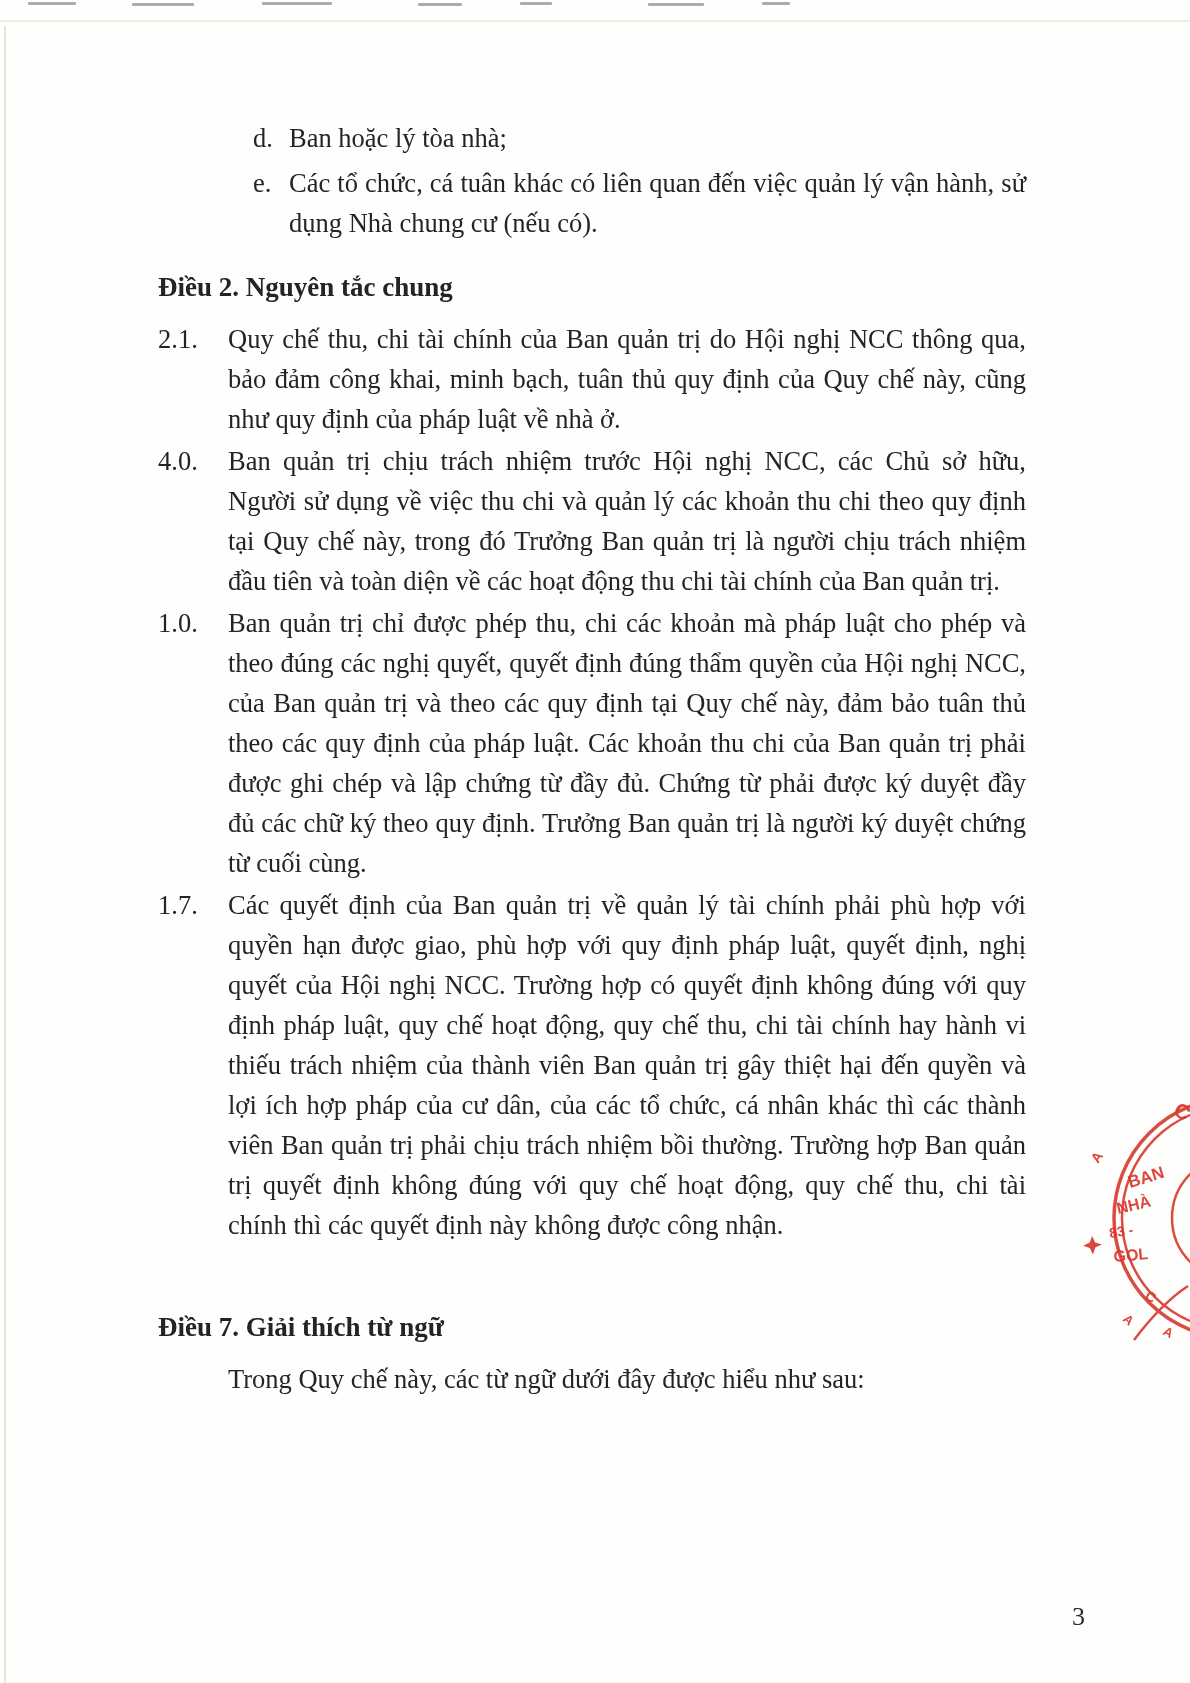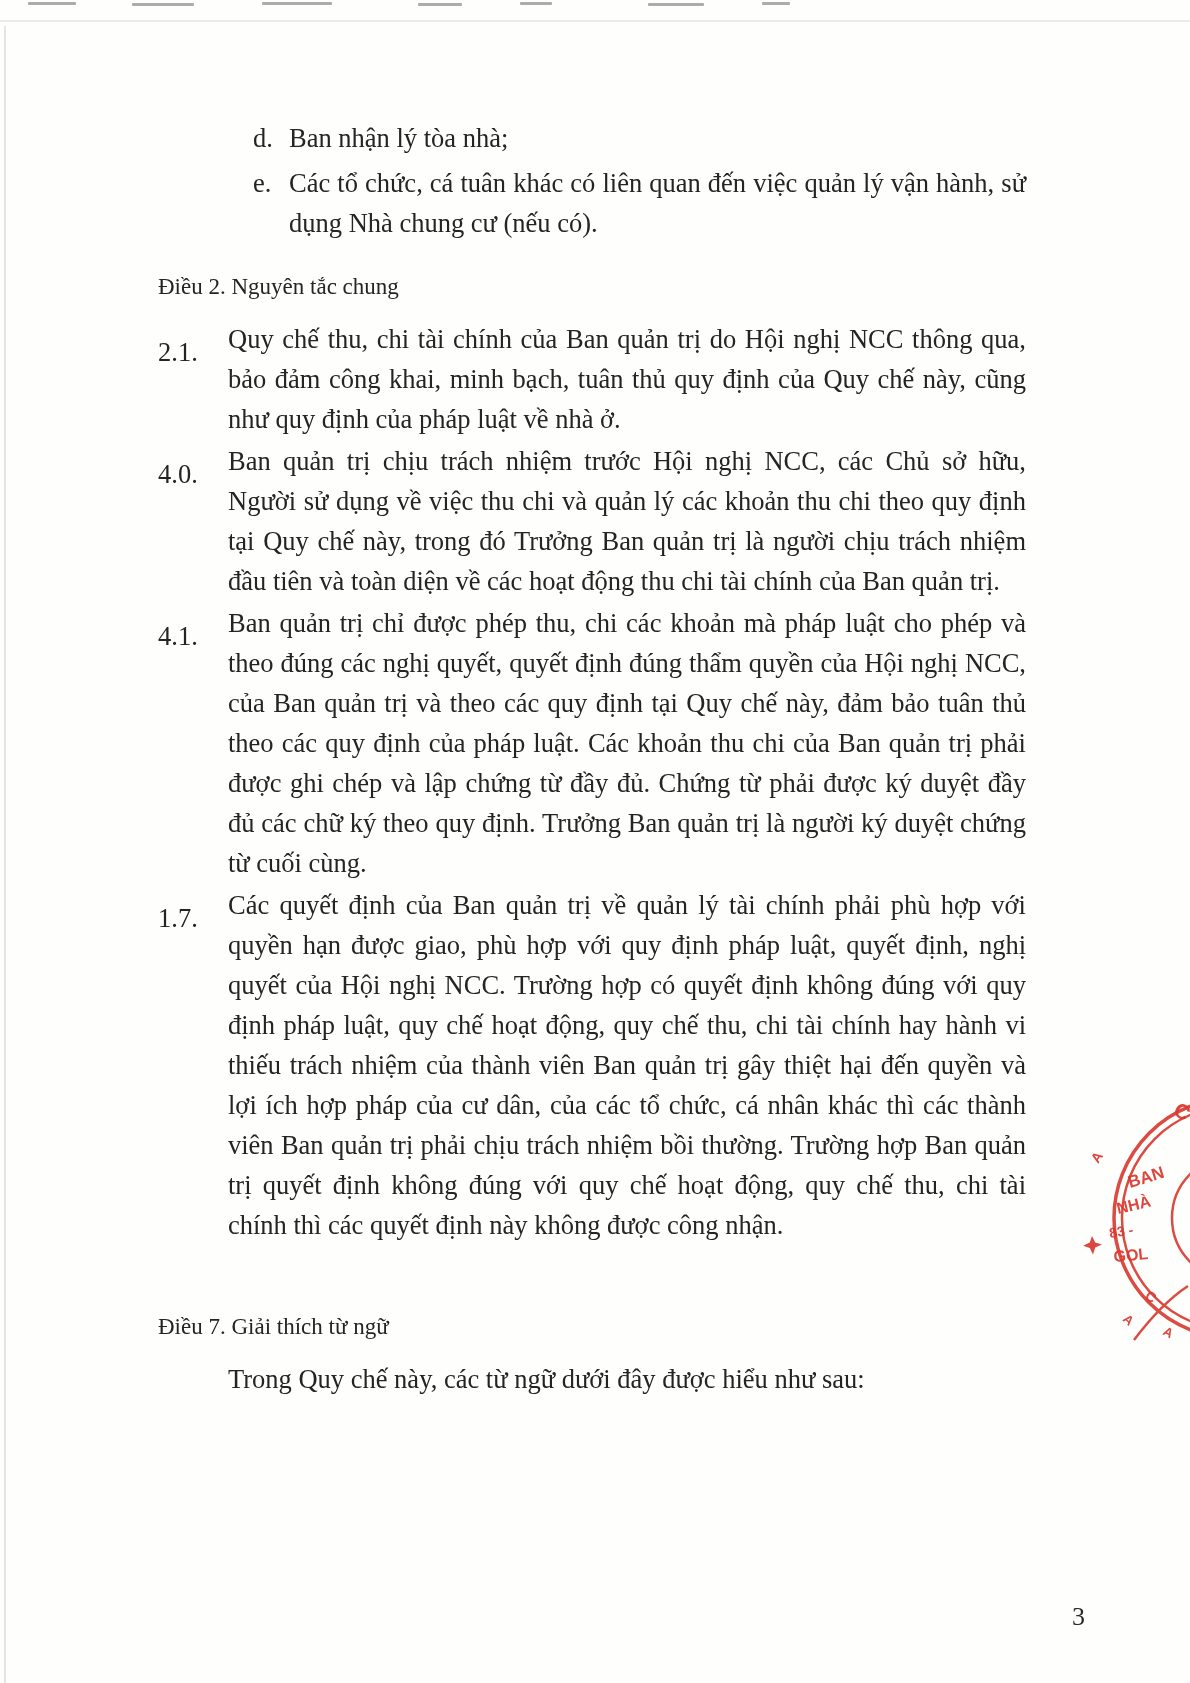--- a/index.html
+++ b/index.html
@@ -22,26 +22,26 @@
     left:158px;top:118px;
     width:868px;
     font-size:26.5px;
     line-height:40px;
   }
   .letter-list{margin:0 0 10px 0;}
   .letter-item{display:flex;padding-left:95px;margin-bottom:5px;}
   .letter-item .marker{flex:0 0 36px;}
   .letter-item .txt{flex:1;text-align:justify;}
   .article-heading{
-    font-weight:normal;
-    font-size:23px;
+    font-weight:bold;
+    font-size:27px;
     margin:24px 0 12px 0;
   }
   .clause{display:flex;margin-bottom:2px;}
-  .clause .num{flex:0 0 70px;margin-top:13px;}
+  .clause .num{flex:0 0 70px;}
   .clause .txt{flex:1;text-align:justify;}
   .article3-heading{margin-top:62px;}
   .article3-intro{margin:12px 0 0 70px;}
   .page-number{
     position:absolute;left:1072px;top:1602px;
     font-size:26px;color:#2a2a2a;
   }
   .stamp{
     position:absolute;right:0;top:1088px;
     width:108px;height:262px;
@@ -62,40 +62,40 @@
   <div class="scan-dash" style="left:648px;top:3px;width:56px;"></div>
   <div class="scan-dash" style="left:762px;top:2px;width:28px;"></div>
   <div class="scan-topline"></div>
   <div class="scan-leftline"></div>
 
   <div class="content">
 
     <div class="letter-list">
       <div class="letter-item">
         <span class="marker">d.</span>
-        <span class="txt">Ban nhận lý tòa nhà;</span>
+        <span class="txt">Ban hoặc lý tòa nhà;</span>
       </div>
       <div class="letter-item">
         <span class="marker">e.</span>
         <span class="txt">Các tổ chức, cá tuân khác có liên quan đến việc quản lý vận hành, sử dụng Nhà chung cư (nếu có).</span>
       </div>
     </div>
 
     <div class="article-heading">Điều 2. Nguyên tắc chung</div>
 
     <div class="clause">
       <span class="num">2.1.</span>
       <span class="txt">Quy chế thu, chi tài chính của Ban quản trị do Hội nghị NCC thông qua, bảo đảm công khai, minh bạch, tuân thủ quy định của Quy chế này, cũng như quy định của pháp luật về nhà ở.</span>
     </div>
     <div class="clause">
       <span class="num">4.0.</span>
       <span class="txt">Ban quản trị chịu trách nhiệm trước Hội nghị NCC, các Chủ sở hữu, Người sử dụng về việc thu chi và quản lý các khoản thu chi theo quy định tại Quy chế này, trong đó Trưởng Ban quản trị là người chịu trách nhiệm đầu tiên và toàn diện về các hoạt động thu chi tài chính của Ban quản trị.</span>
     </div>
     <div class="clause">
-      <span class="num">4.1.</span>
+      <span class="num">1.0.</span>
       <span class="txt">Ban quản trị chỉ được phép thu, chi các khoản mà pháp luật cho phép và theo đúng các nghị quyết, quyết định đúng thẩm quyền của Hội nghị NCC, của Ban quản trị và theo các quy định tại Quy chế này, đảm bảo tuân thủ theo các quy định của pháp luật. Các khoản thu chi của Ban quản trị phải được ghi chép và lập chứng từ đầy đủ. Chứng từ phải được ký duyệt đầy đủ các chữ ký theo quy định. Trưởng Ban quản trị là người ký duyệt chứng từ cuối cùng.</span>
     </div>
     <div class="clause">
       <span class="num">1.7.</span>
       <span class="txt">Các quyết định của Ban quản trị về quản lý tài chính phải phù hợp với quyền hạn được giao, phù hợp với quy định pháp luật, quyết định, nghị quyết của Hội nghị NCC. Trường hợp có quyết định không đúng với quy định pháp luật, quy chế hoạt động, quy chế thu, chi tài chính hay hành vi thiếu trách nhiệm của thành viên Ban quản trị gây thiệt hại đến quyền và lợi ích hợp pháp của cư dân, của các tổ chức, cá nhân khác thì các thành viên Ban quản trị phải chịu trách nhiệm bồi thường. Trường hợp Ban quản trị quyết định không đúng với quy chế hoạt động, quy chế thu, chi tài chính thì các quyết định này không được công nhận.</span>
     </div>
 
     <div class="article-heading article3-heading">Điều 7. Giải thích từ ngữ</div>
     <div class="article3-intro">Trong Quy chế này, các từ ngữ dưới đây được hiểu như sau:</div>
 

